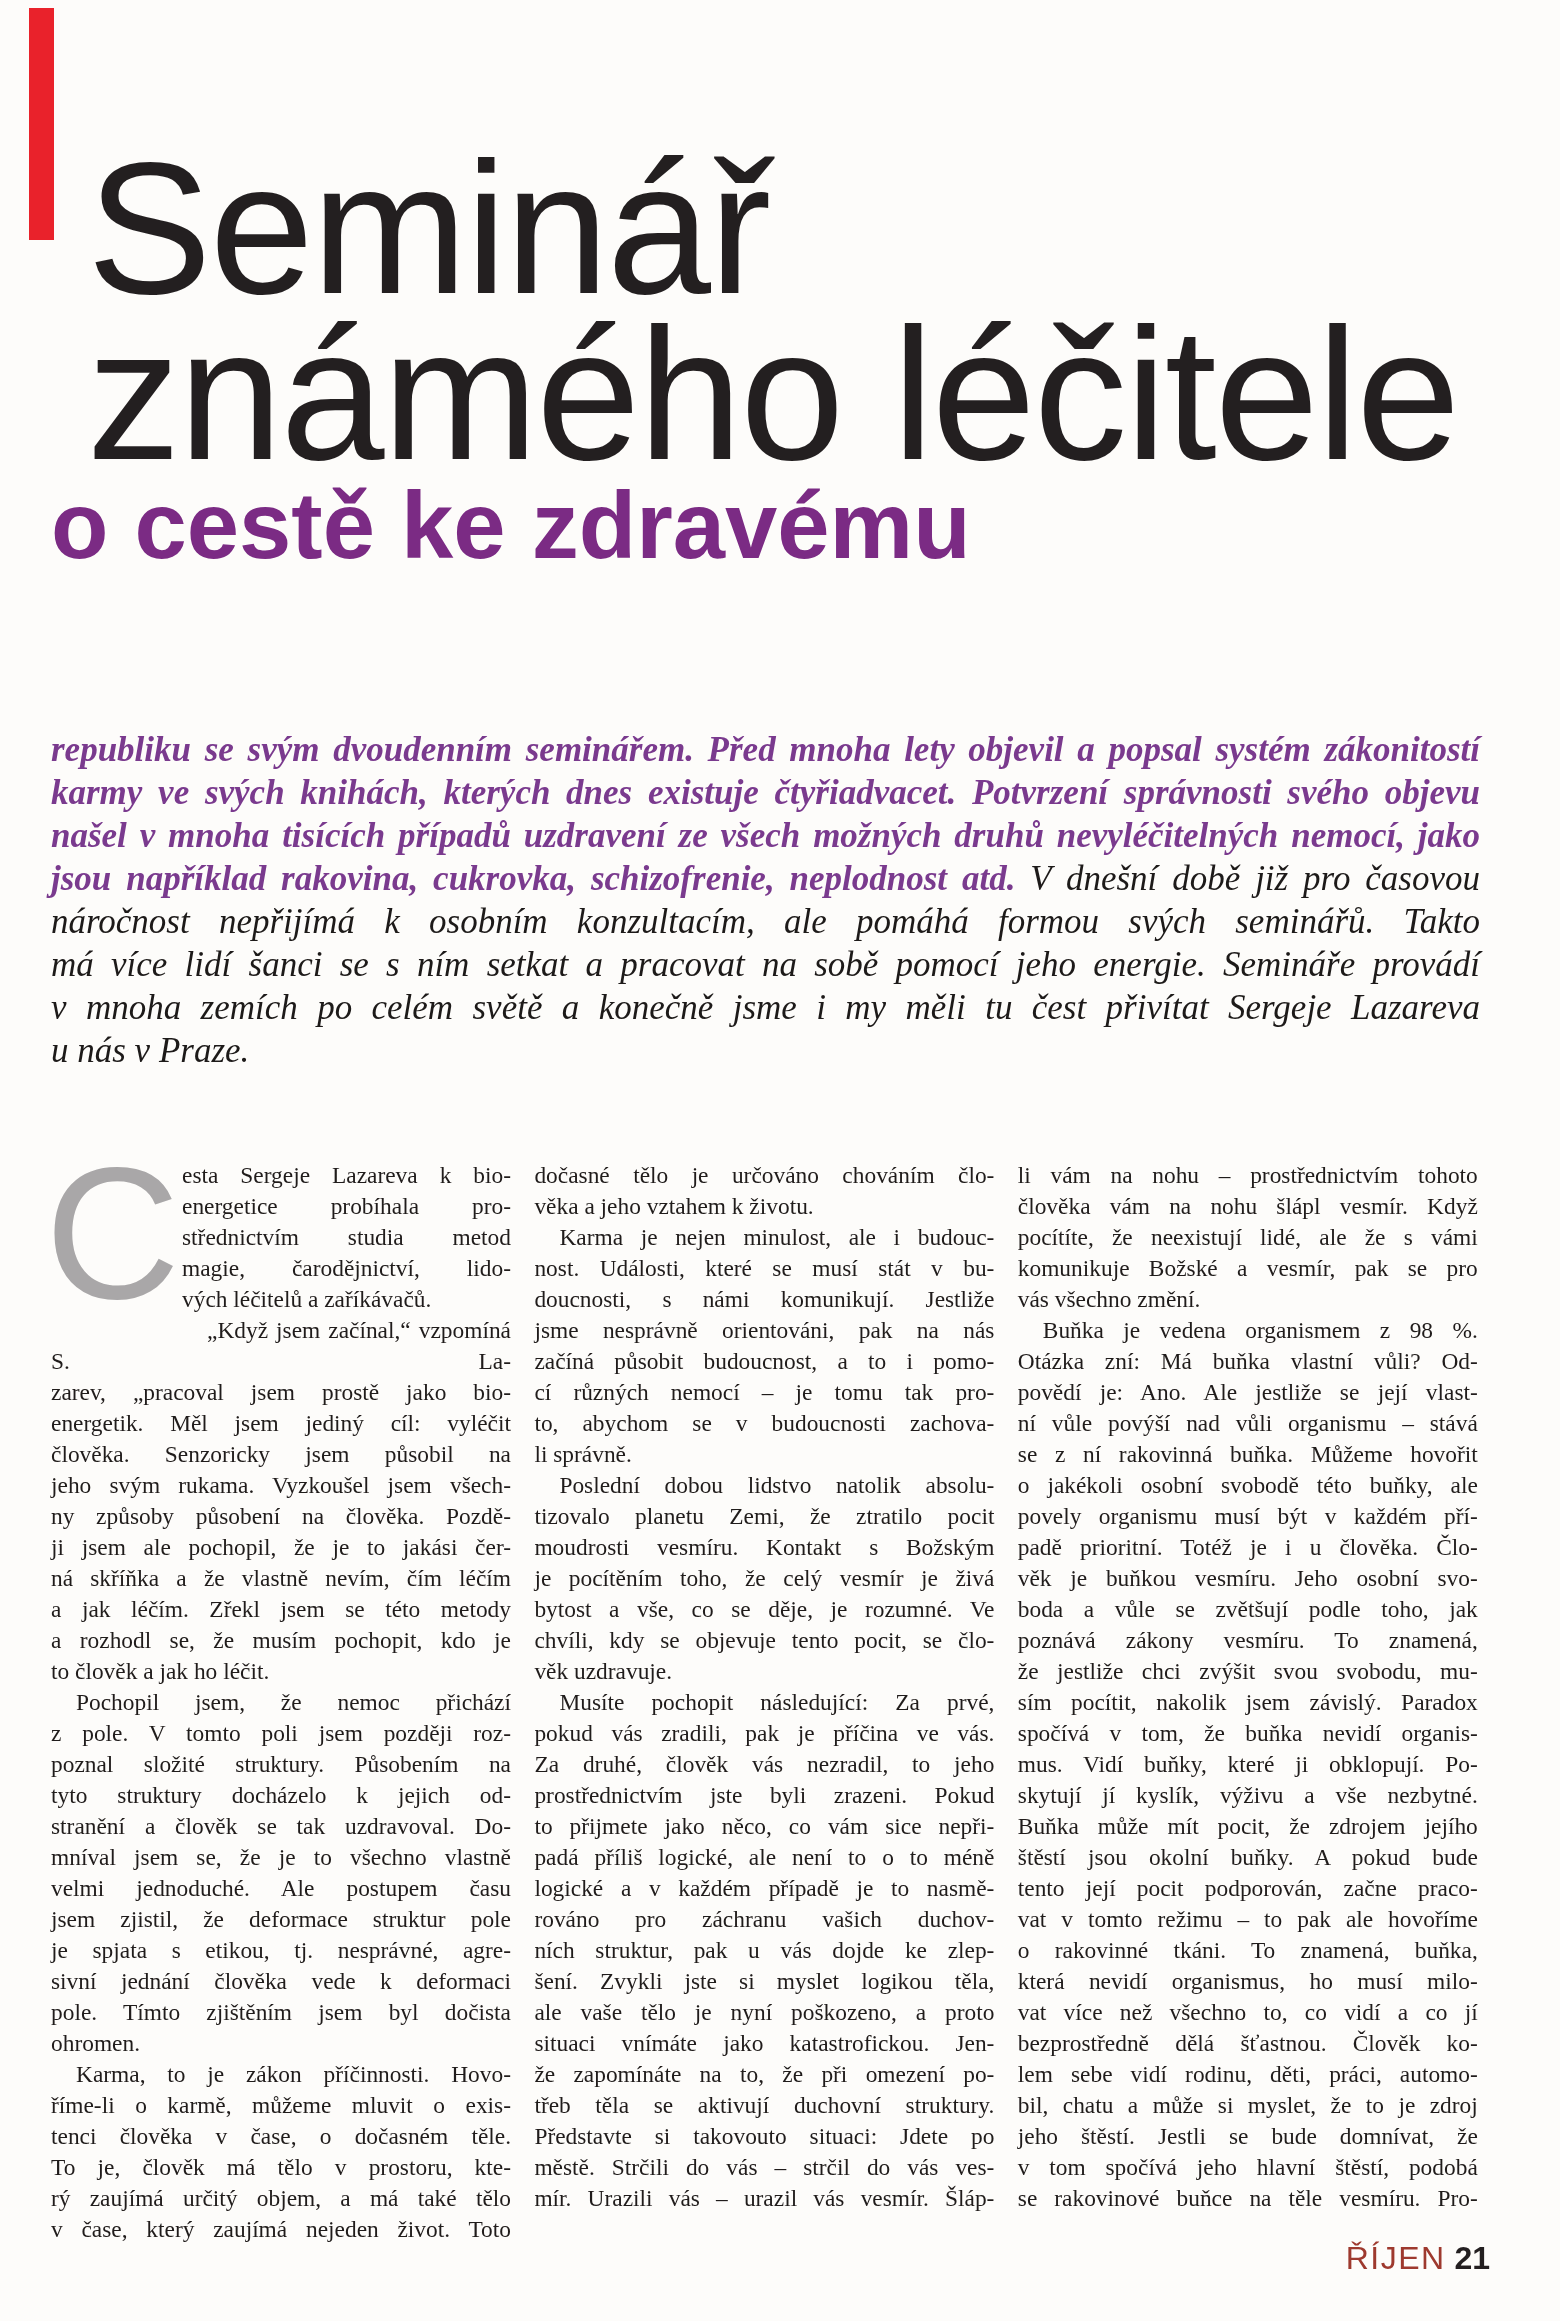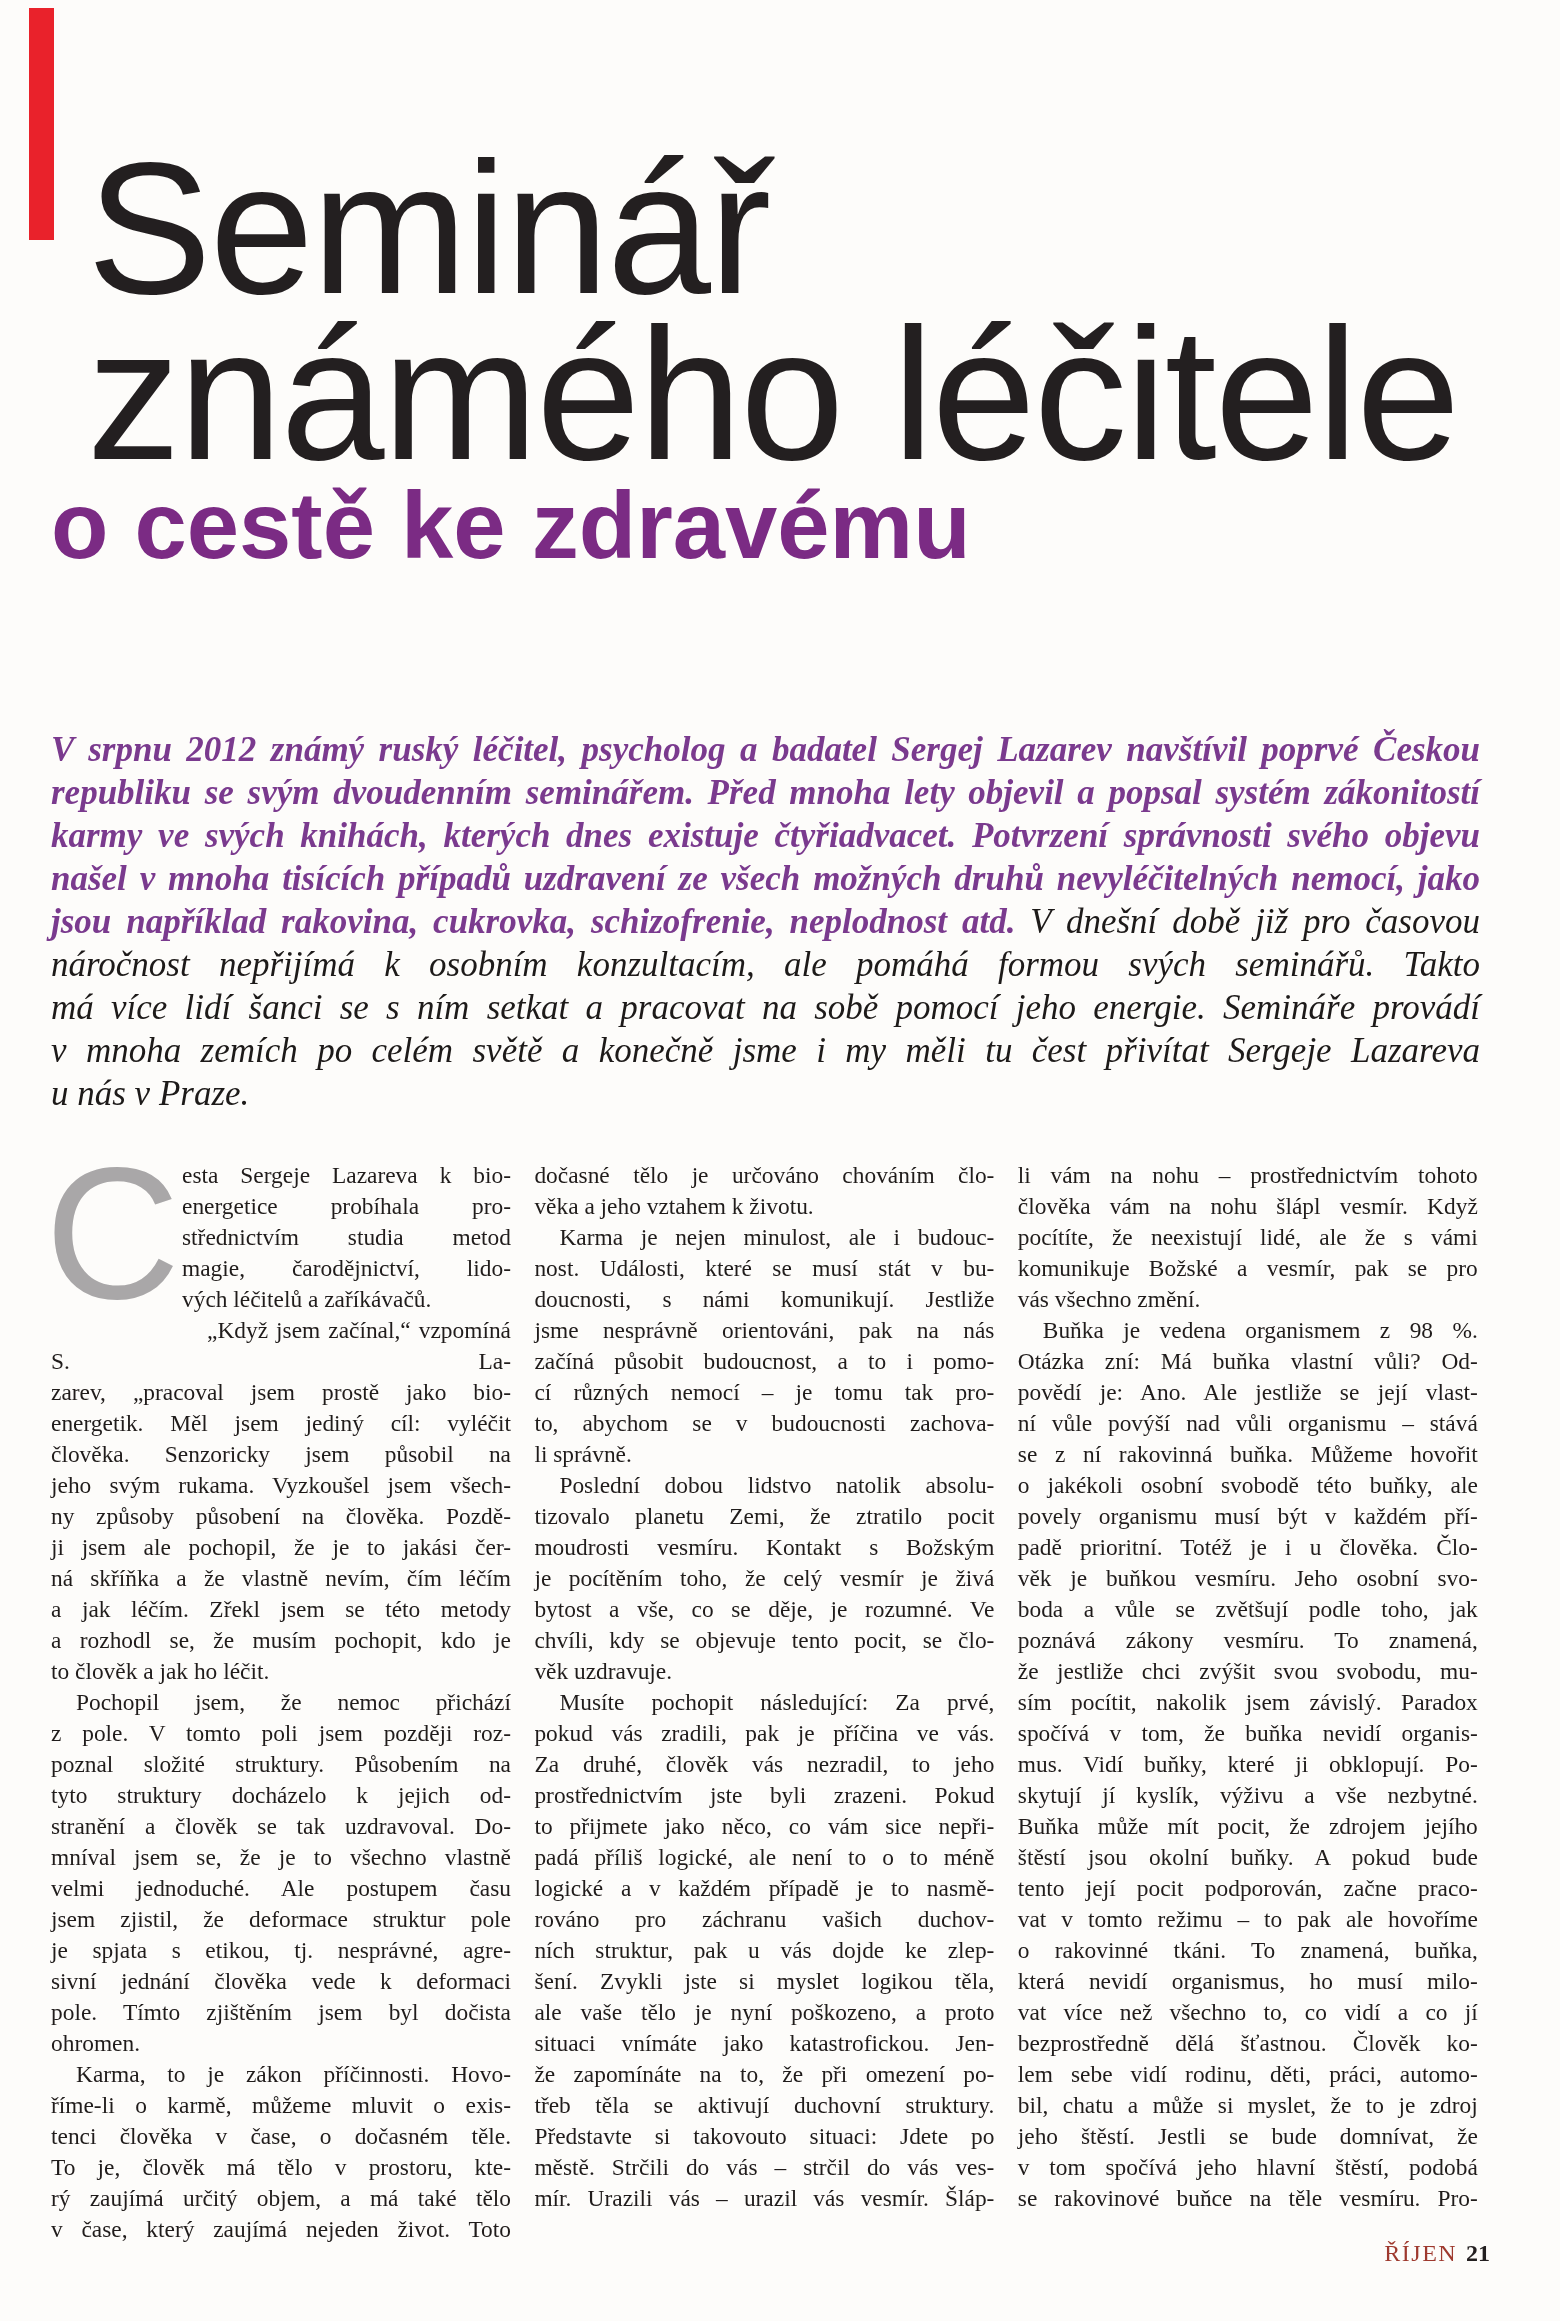--- a/index.html
+++ b/index.html
@@ -47,42 +47,41 @@
   .bline.ind { text-indent:25px; }
   .dropcap {
     float:left; width:131px; height:156px;
     font-family:"Liberation Sans", sans-serif;
     font-size:187px; line-height:148px;
     color:var(--gray,#a9a7a8);
     text-indent:-5.9px; overflow:visible;
   }
   .footer {
     position:absolute; top:2240px; right:70px;
-    font-family:Liberation Serif, serif; font-size:24px;
+    font-family:Liberation Sans, sans-serif; font-size:32px;
     white-space:nowrap;
   }
   .footer .month { color:var(--footer-red,#9e392e); letter-spacing:1.5px; font-weight:400; }
   .footer .num { color:#231f20; font-weight:700; margin-left:8.8px; }
 </style>
 </head>
 <body>
 
 <div class="red-bar"></div>
 
 <div class="headline">
   <div>Seminář</div>
   <div>známého léčitele</div>
 </div>
 
 <div class="subtitle">
   <div>o cestě ke zdravému</div>
 </div>
 
 <div class="lead" id="lead">
-    <div class="ln"><span class="seg purple">V srpnu 2012 známý ruský léčitel, psycholog a badatel Sergej Lazarev navštívil poprvé Českou</span></div>
     <div class="ln"><span class="seg purple">republiku se svým dvoudenním seminářem. Před mnoha lety objevil a popsal systém zákonitostí</span></div>
     <div class="ln"><span class="seg purple">karmy ve svých knihách, kterých dnes existuje čtyřiadvacet. Potvrzení správnosti svého objevu</span></div>
     <div class="ln"><span class="seg purple">našel v mnoha tisících případů uzdravení ze všech možných druhů nevyléčitelných nemocí, jako</span></div>
     <div class="ln"><span class="seg purple">jsou například rakovina, cukrovka, schizofrenie, neplodnost atd.</span><span class="seg black"> V dnešní době již pro časovou</span></div>
     <div class="ln"><span class="seg black">náročnost nepřijímá k osobním konzultacím, ale pomáhá formou svých seminářů. Takto</span></div>
     <div class="ln"><span class="seg black">má více lidí šanci se s ním setkat a pracovat na sobě pomocí jeho energie. Semináře provádí</span></div>
     <div class="ln"><span class="seg black">v mnoha zemích po celém světě a konečně jsme i my měli tu čest přivítat Sergeje Lazareva</span></div>
     <div class="ln end"><span class="seg black">u nás v Praze.</span></div>
   </div>
 

